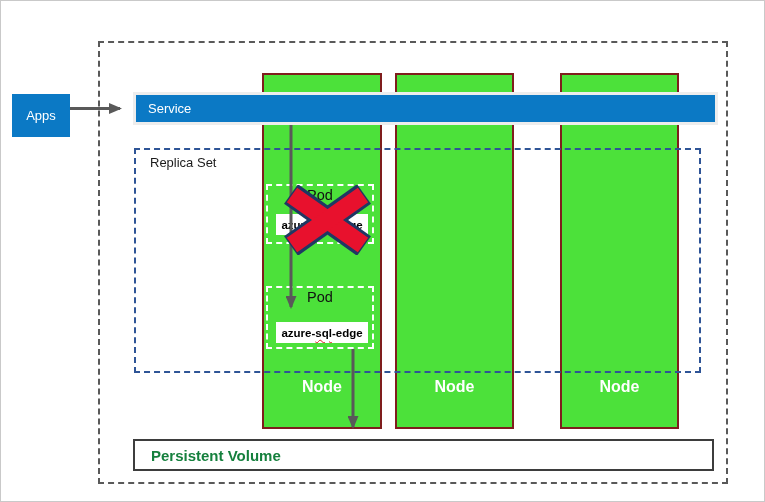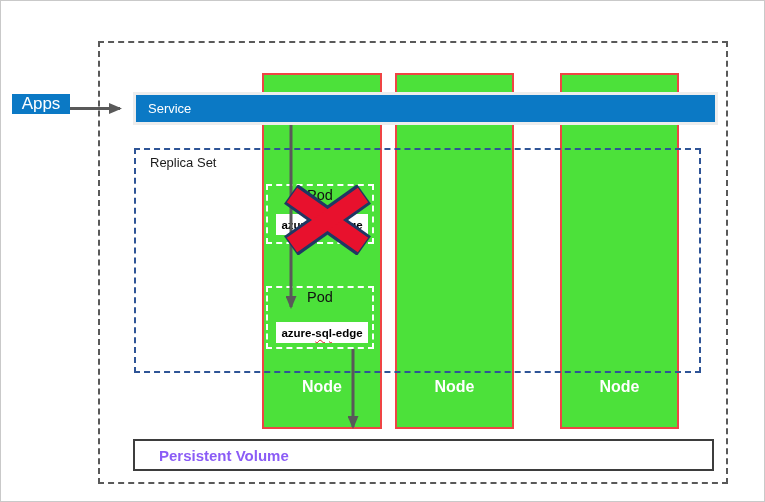--- a/index.html
+++ b/index.html
@@ -29,24 +29,24 @@
     font-size: 13.5px;
     color: #1b1b1b;
     z-index: 1;
     white-space: nowrap;
   }
 
   
   .apps-box {
     position: absolute;
     left: 11px; top: 93px;
-    width: 58px; height: 20px;
+    width: 58px; height: 43px;
     background: #0b79c5;
     color: #ffffff;
-    font-size: 17px;
+    font-size: 13px;
     display: flex; align-items: center; justify-content: center;
     z-index: 3;
   }
 
   
   .service-bar {
     position: absolute;
     left: 132px; top: 91px;
     width: 585px; height: 33px;
     background: #0b79c5;
@@ -57,21 +57,21 @@
     padding-left: 12px;
     z-index: 3;
   }
 
   
   .node {
     position: absolute;
     top: 72px;
     height: 356px;
     background: #4ce13a;
-    border: 2px solid #ef4444;
+    border: 2px solid #7f1d1d;
     z-index: 1;
   }
   .node-1 { left: 261px; width: 120px; }
   .node-2 { left: 394px; width: 119px; }
   .node-3 { left: 559px; width: 119px; }
   .node-label {
     position: absolute;
     left: 0; top: 303px;
     width: 100%;
     text-align: center;
@@ -130,24 +130,24 @@
   }
 
   
   .pv-box {
     position: absolute;
     left: 132px; top: 438px;
     width: 581px; height: 32px;
     background: #ffffff;
     border: 2px solid #3d3d3d;
     display: flex; align-items: center;
-    padding-left: 24px;
+    padding-left: 16px;
     font-size: 15px;
     font-weight: bold;
-    color: #8b5cf6;
+    color: #15803d;
     z-index: 3;
   }
 
   
   .arrows-svg {
     position: absolute;
     left: 0; top: 0;
     width: 765px; height: 502px;
     z-index: 4;
     pointer-events: none;

